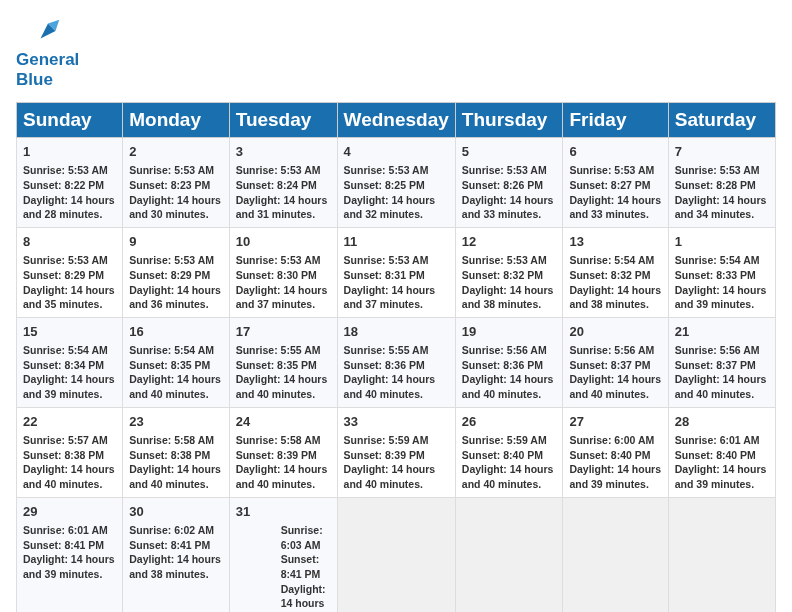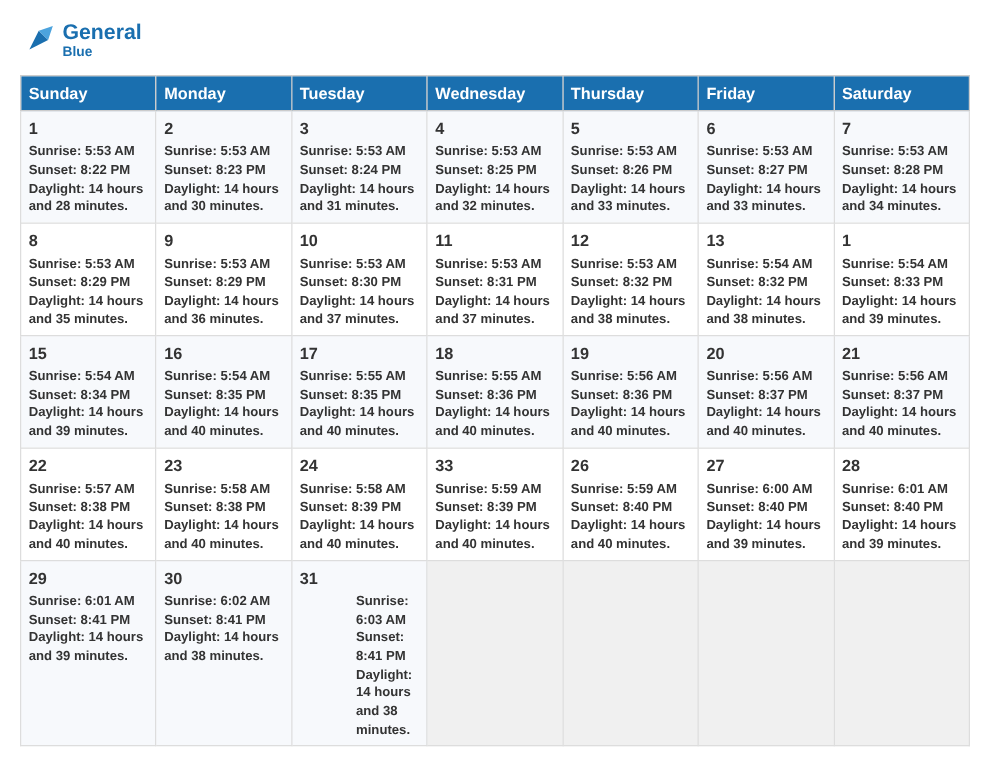--- a/index.html
+++ b/index.html
@@ -13,20 +13,21 @@
     .header {
       display: flex;
       justify-content: space-between;
       align-items: flex-start;
       margin-bottom: 12px;
     }
     .logo {
       display: flex;
       align-items: center;
       gap: 4px;
+      flex-direction: column;
     }
     .logo-bird {
       width: 30px;
       height: 30px;
     }
     .title-block {
       text-align: right;
     }
     .month-title {
       font-size: 36px;
@@ -41,21 +42,21 @@
     table {
       width: 100%;
       border-collapse: collapse;
       font-size: 11px;
     }
     thead tr th {
       background-color: #1a6faf;
       color: #fff;
       text-align: left;
       padding: 6px 6px;
-      font-size: 13px;
+      font-size: 19px;
       font-weight: bold;
       border: 1px solid #ccc;
     }
     tbody tr td {
       vertical-align: top;
       padding: 5px 6px;
       border: 1px solid #ddd;
       width: 14.28%;
       min-height: 80px;
       background: #fff;
@@ -87,21 +88,21 @@
 <body>
 
 <div class="header">
   <div class="logo">
     <svg class="logo-bird" viewBox="0 0 40 40" xmlns="http://www.w3.org/2000/svg">
       <polygon points="10,30 20,10 30,20 20,25" fill="#1a6faf"></polygon>
       <polygon points="20,10 35,5 30,20" fill="#4ca3dd"></polygon>
     </svg>
     <div>
       <div style="font-size:17px;font-weight:bold;color:#1a6faf;">General</div>
-      <div style="font-size:11px;font-weight:bold;color:#1a6faf;">Blue</div>
+      <div style="font-size:17px;font-weight:bold;color:#1a6faf;">Blue</div>
     </div>
   </div>
   <div class="title-block">
     <div class="month-title"></div>
     <div class="location"></div>
   </div>
 </div>
 
 <table>
   <thead>

